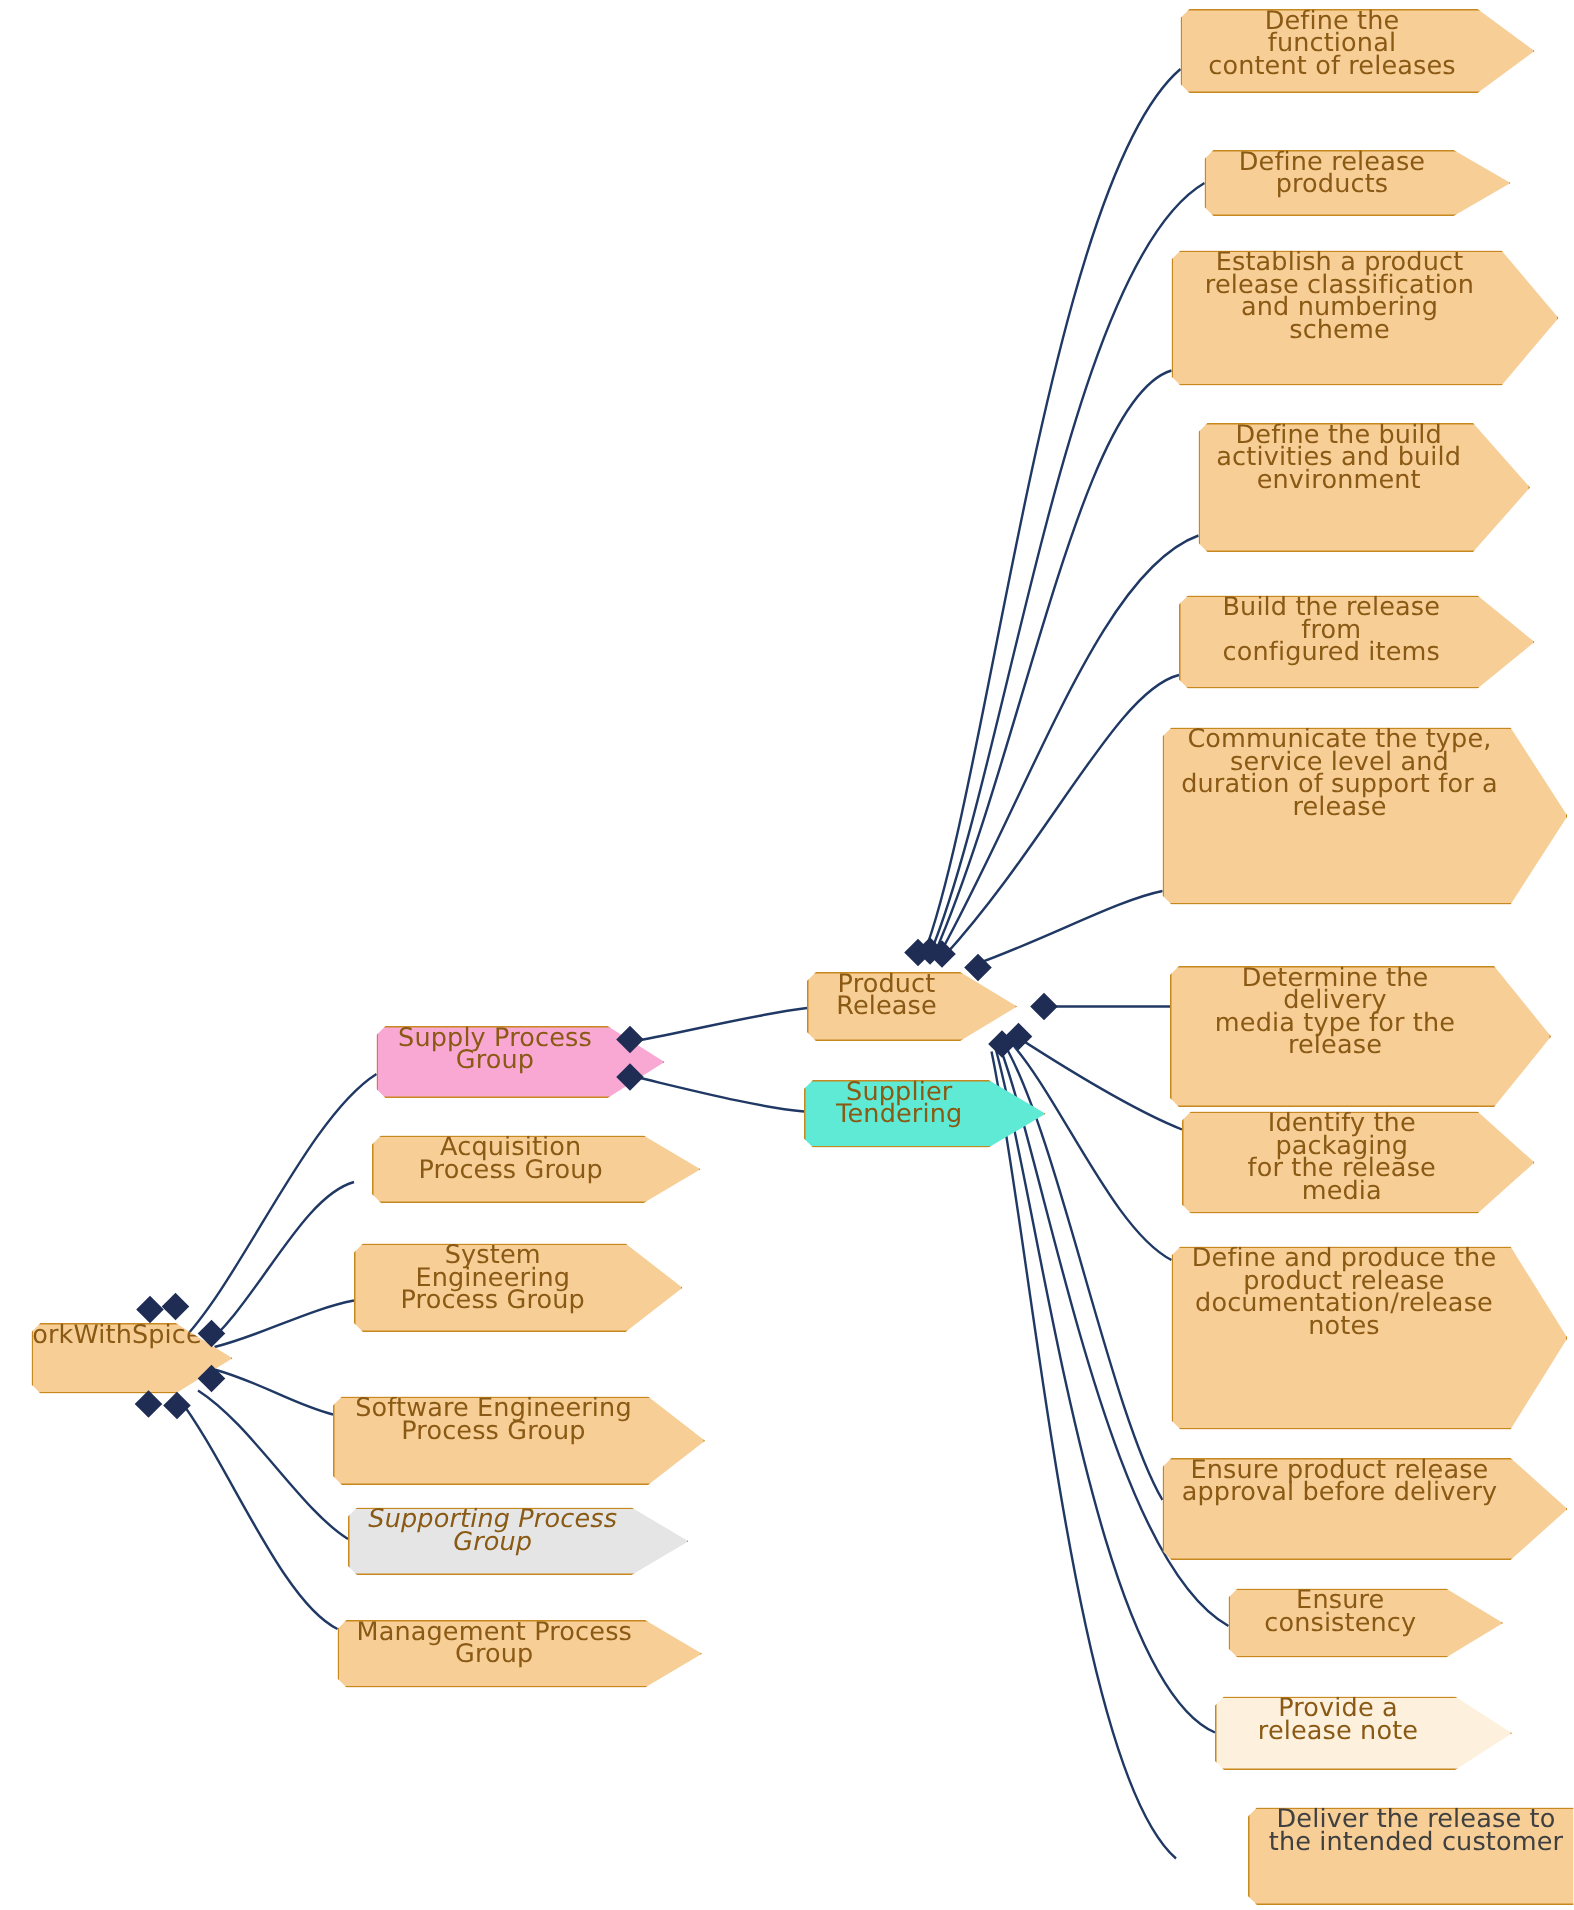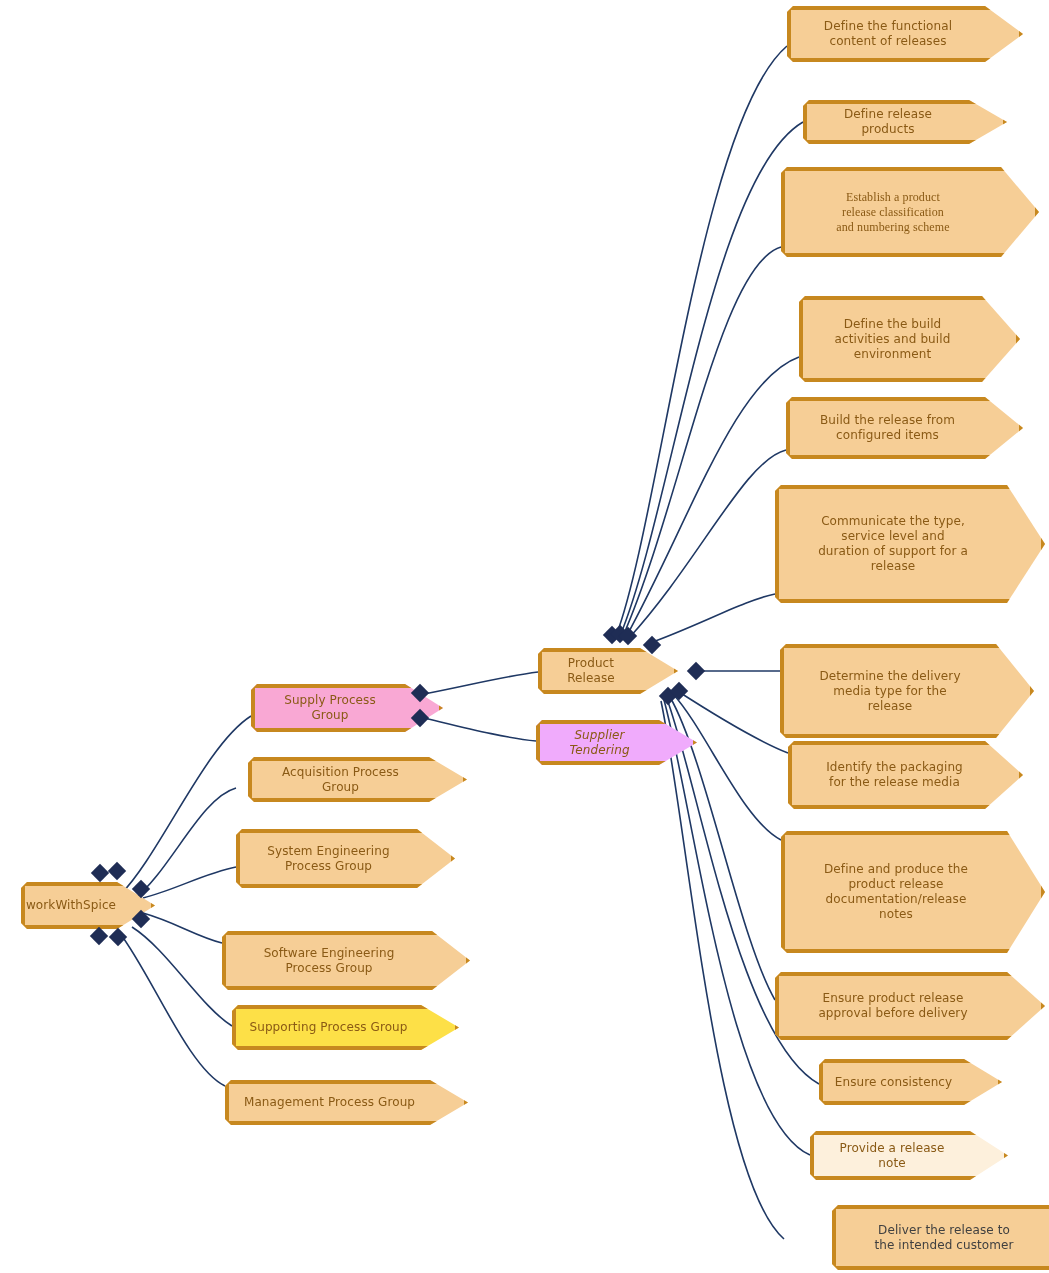--- a/index.html
+++ b/index.html
@@ -22,29 +22,29 @@
     left: 0;
     top: 0;
     width: 1049px;
     height: 1273px;
     pointer-events: none;
   }
   .node {
     position: absolute;
     box-sizing: border-box;
     display: flex;
-    align-items: center;
+    align-items: flex-start;
     justify-content: center;
     text-align: center;
     color: #8a5a15;
-    font-size: 12px;
+    font-size: 17px;
     line-height: 15px;
     letter-spacing: .1px;
     background: #f6ce96;
-    border: 4px solid #4d7c0f;
+    border: 1px solid #4d7c0f;
     -webkit-clip-path: polygon(
         0px 6px, 6px 0px,
         calc(100% - 38px) 0px,
         100% 50%,
         calc(100% - 38px) 100%,
         6px 100%, 0px calc(100% - 6px));
     clip-path: polygon(
         0px 6px, 6px 0px,
         calc(100% - 38px) 0px,
         100% 50%,
@@ -109,45 +109,45 @@
         <span class="label">Acquisition Process Group</span>
       </div>
       <div class="node" style="left: 236px; top: 829px; width: 219px; height: 59px; background: rgb(246, 206, 150); border-color: rgb(199, 136, 31); color: rgb(138, 90, 21);">
         <span class="label">System Engineering
 Process Group</span>
       </div>
       <div class="node" style="left: 222px; top: 921px; width: 248px; height: 59px; background: rgb(246, 206, 150); border-color: rgb(199, 136, 31); color: rgb(138, 90, 21); margin-top: 10px;">
         <span class="label">Software Engineering
 Process Group</span>
       </div>
-      <div class="node" style="left: 232px; top: 1005px; width: 227px; height: 45px; background: #fde047; border-color: rgb(199, 136, 31); color: rgb(138, 90, 21);">
+      <div class="node" style="left: 232px; top: 1005px; width: 227px; height: 45px; background: #e5e5e5; border-color: rgb(199, 136, 31); color: rgb(138, 90, 21); font-style: italic;">
         <span class="label">Supporting Process Group</span>
       </div>
       <div class="node" style="left: 225px; top: 1080px; width: 243px; height: 45px; background: rgb(246, 206, 150); border-color: rgb(199, 136, 31); color: rgb(138, 90, 21);">
         <span class="label">Management Process Group</span>
       </div>
       <div class="node" style="left: 538px; top: 648px; width: 140px; height: 46px; background: rgb(246, 206, 150); border-color: rgb(199, 136, 31); color: rgb(138, 90, 21);">
         <span class="label">Product Release</span>
       </div>
-      <div class="node" style="left: 536px; top: 720px; width: 161px; height: 45px; background: #f0abfc; border-color: rgb(199, 136, 31); color: rgb(138, 90, 21); font-style: italic;">
+      <div class="node" style="left: 536px; top: 720px; width: 161px; height: 45px; background: #5eead4; border-color: rgb(199, 136, 31); color: rgb(138, 90, 21);">
         <span class="label">Supplier Tendering</span>
       </div>
       <div class="node" style="left: 787px; top: 6px; width: 236px; height: 56px; background: rgb(246, 206, 150); border-color: rgb(199, 136, 31); color: rgb(138, 90, 21);">
         <span class="label">Define the functional
 content of releases</span>
       </div>
       <div class="node" style="left: 803px; top: 100px; width: 204px; height: 44px; background: rgb(246, 206, 150); border-color: rgb(199, 136, 31); color: rgb(138, 90, 21);">
         <span class="label">Define release products</span>
       </div>
-      <div class="node" style="left: 781px; top: 167px; width: 258px; height: 90px; background: rgb(246, 206, 150); border-color: rgb(199, 136, 31); color: rgb(138, 90, 21); font-family: Liberation Serif, serif;">
+      <div class="node" style="left: 781px; top: 167px; width: 258px; height: 90px; background: rgb(246, 206, 150); border-color: rgb(199, 136, 31); color: rgb(138, 90, 21);">
         <span class="label">Establish a product
 release classification
 and numbering scheme</span>
       </div>
-      <div class="node" style="left: 799px; top: 296px; width: 221px; height: 86px; background: rgb(246, 206, 150); border-color: rgb(199, 136, 31); color: rgb(138, 90, 21);">
+      <div class="node" style="left: 799px; top: 282px; width: 221px; height: 86px; background: rgb(246, 206, 150); border-color: rgb(199, 136, 31); color: rgb(138, 90, 21);">
         <span class="label">Define the build
 activities and build
 environment</span>
       </div>
       <div class="node" style="left: 786px; top: 397px; width: 237px; height: 62px; background: rgb(246, 206, 150); border-color: rgb(199, 136, 31); color: rgb(138, 90, 21);">
         <span class="label">Build the release from
 configured items</span>
       </div>
       <div class="node" style="left: 775px; top: 485px; width: 270px; height: 118px; background: rgb(246, 206, 150); border-color: rgb(199, 136, 31); color: rgb(138, 90, 21);">
         <span class="label">Communicate the type,

